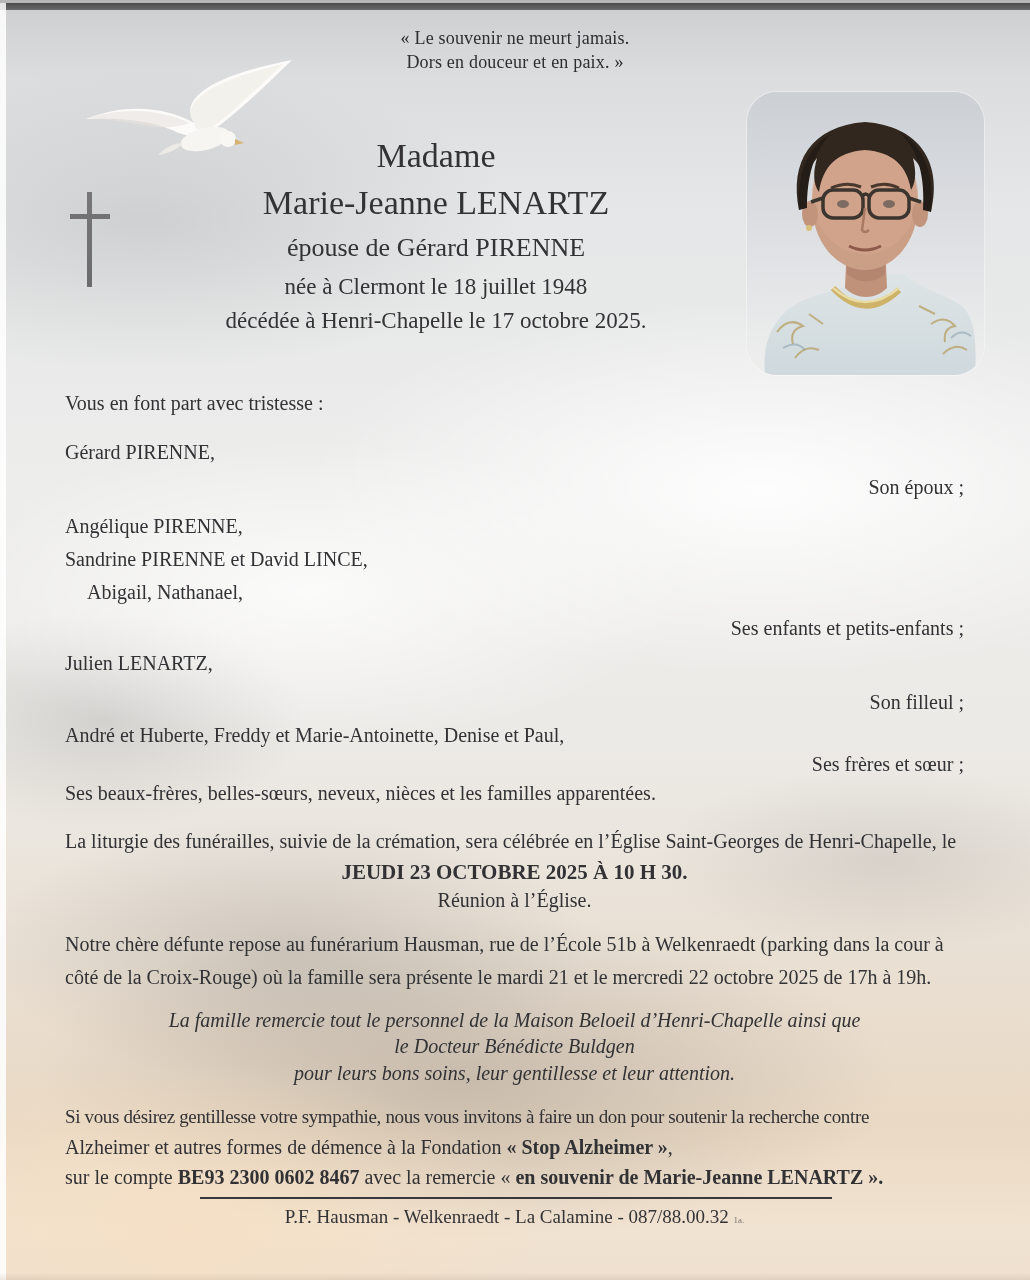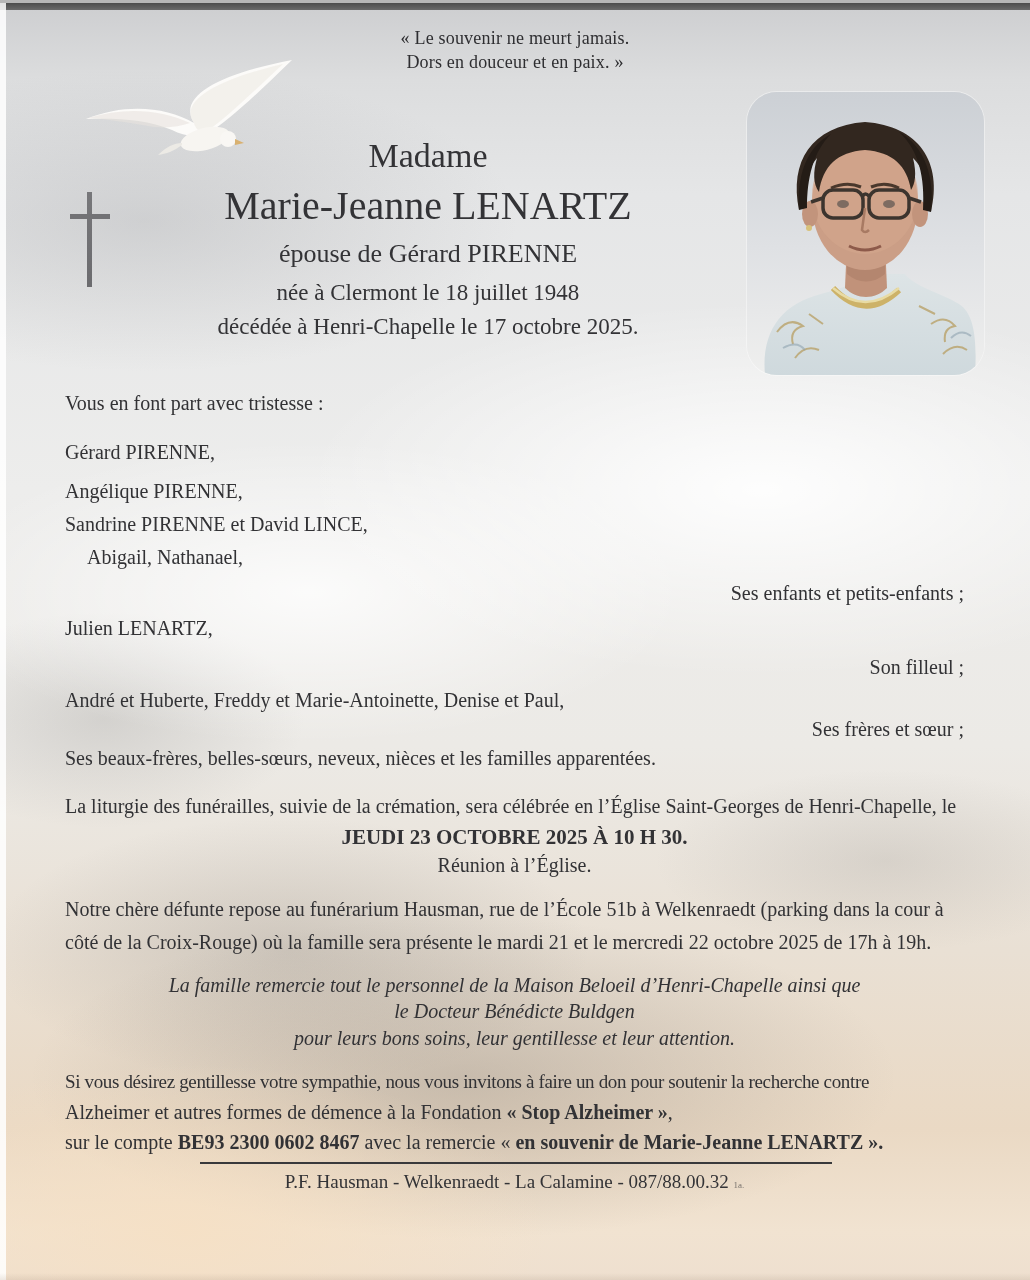--- a/index.html
+++ b/index.html
@@ -25,23 +25,23 @@
   .scan-left{position:absolute;top:0;left:0;bottom:0;width:6px;background:rgba(255,255,255,.85);}
   .scan-bottom{position:absolute;left:0;right:0;bottom:0;height:10px;background:linear-gradient(180deg,rgba(0,0,0,0),rgba(160,140,120,.25));}
 
   .quote{position:absolute;top:24px;left:0;width:100%;text-align:center;font-size:18px;line-height:1.33;color:#2e2e31;letter-spacing:.2px;}
 
   .bird{position:absolute;left:78px;top:52px;width:220px;height:130px;}
   .cross{position:absolute;left:70px;top:189px;width:40px;height:95px;}
   .cross::before{content:"";position:absolute;left:17px;top:0;width:5px;height:95px;background:linear-gradient(180deg,#77777a,#6b6b6e);}
   .cross::after{content:"";position:absolute;left:0;top:22px;width:40px;height:5px;background:#727275;}
 
-  .title-block{position:absolute;top:136px;left:128px;width:600px;text-align:center;color:#333336;}
+  .title-block{position:absolute;top:136px;left:136px;width:600px;text-align:center;color:#333336;}
   .t-madame{font-size:34px;line-height:1.0;}
-  .t-name{font-size:40px;line-height:1.0;margin-top:13px;}
+  .t-name{font-size:34px;line-height:1.0;margin-top:13px;}
   .t-spouse{font-size:26px;line-height:1.0;margin-top:15px;}
   .t-birth{font-size:23px;line-height:1.0;margin-top:14px;}
   .t-death{font-size:23px;line-height:1.0;margin-top:11px;}
 
   .photo{position:absolute;left:747px;top:89px;width:237px;height:283px;border-radius:30px;overflow:hidden;
          box-shadow:0 0 0 1px rgba(255,255,255,.4);}
   .photo svg{display:block;width:100%;height:100%;}
 
   .body{position:absolute;top:382px;left:65px;width:899px;font-size:20px;line-height:1.25;color:#323235;}
   .row{margin:0;}
@@ -153,20 +153,21 @@
 
       <path d="M86,196 q32,34 66,2" stroke="#cdb268" stroke-width="6" fill="none"></path>
       <path d="M86,196 q32,28 66,0" stroke="#e8dba4" stroke-width="2.5" fill="none"></path>
     </svg>
   </div>
 
   <div class="body">
     <div class="row" style="margin-top:6px">Vous en font part avec tristesse :</div>
 
     <div class="row" style="margin-top:24px">Gérard PIRENNE,</div>
+    <div class="row right" style="margin-top:10px">Son époux ;</div>
 
     <div class="row" style="margin-top:14px">Angélique PIRENNE,</div>
     <div class="row" style="margin-top:8px">Sandrine PIRENNE et David LINCE,</div>
     <div class="row indent" style="margin-top:8px">Abigail, Nathanael,</div>
     <div class="row right" style="margin-top:11px">Ses enfants et petits-enfants ;</div>
 
     <div class="row" style="margin-top:10px">Julien LENARTZ,</div>
     <div class="row right" style="margin-top:14px">Son filleul ;</div>
 
     <div class="row" style="margin-top:8px">André et Huberte, Freddy et Marie-Antoinette, Denise et Paul,</div>

